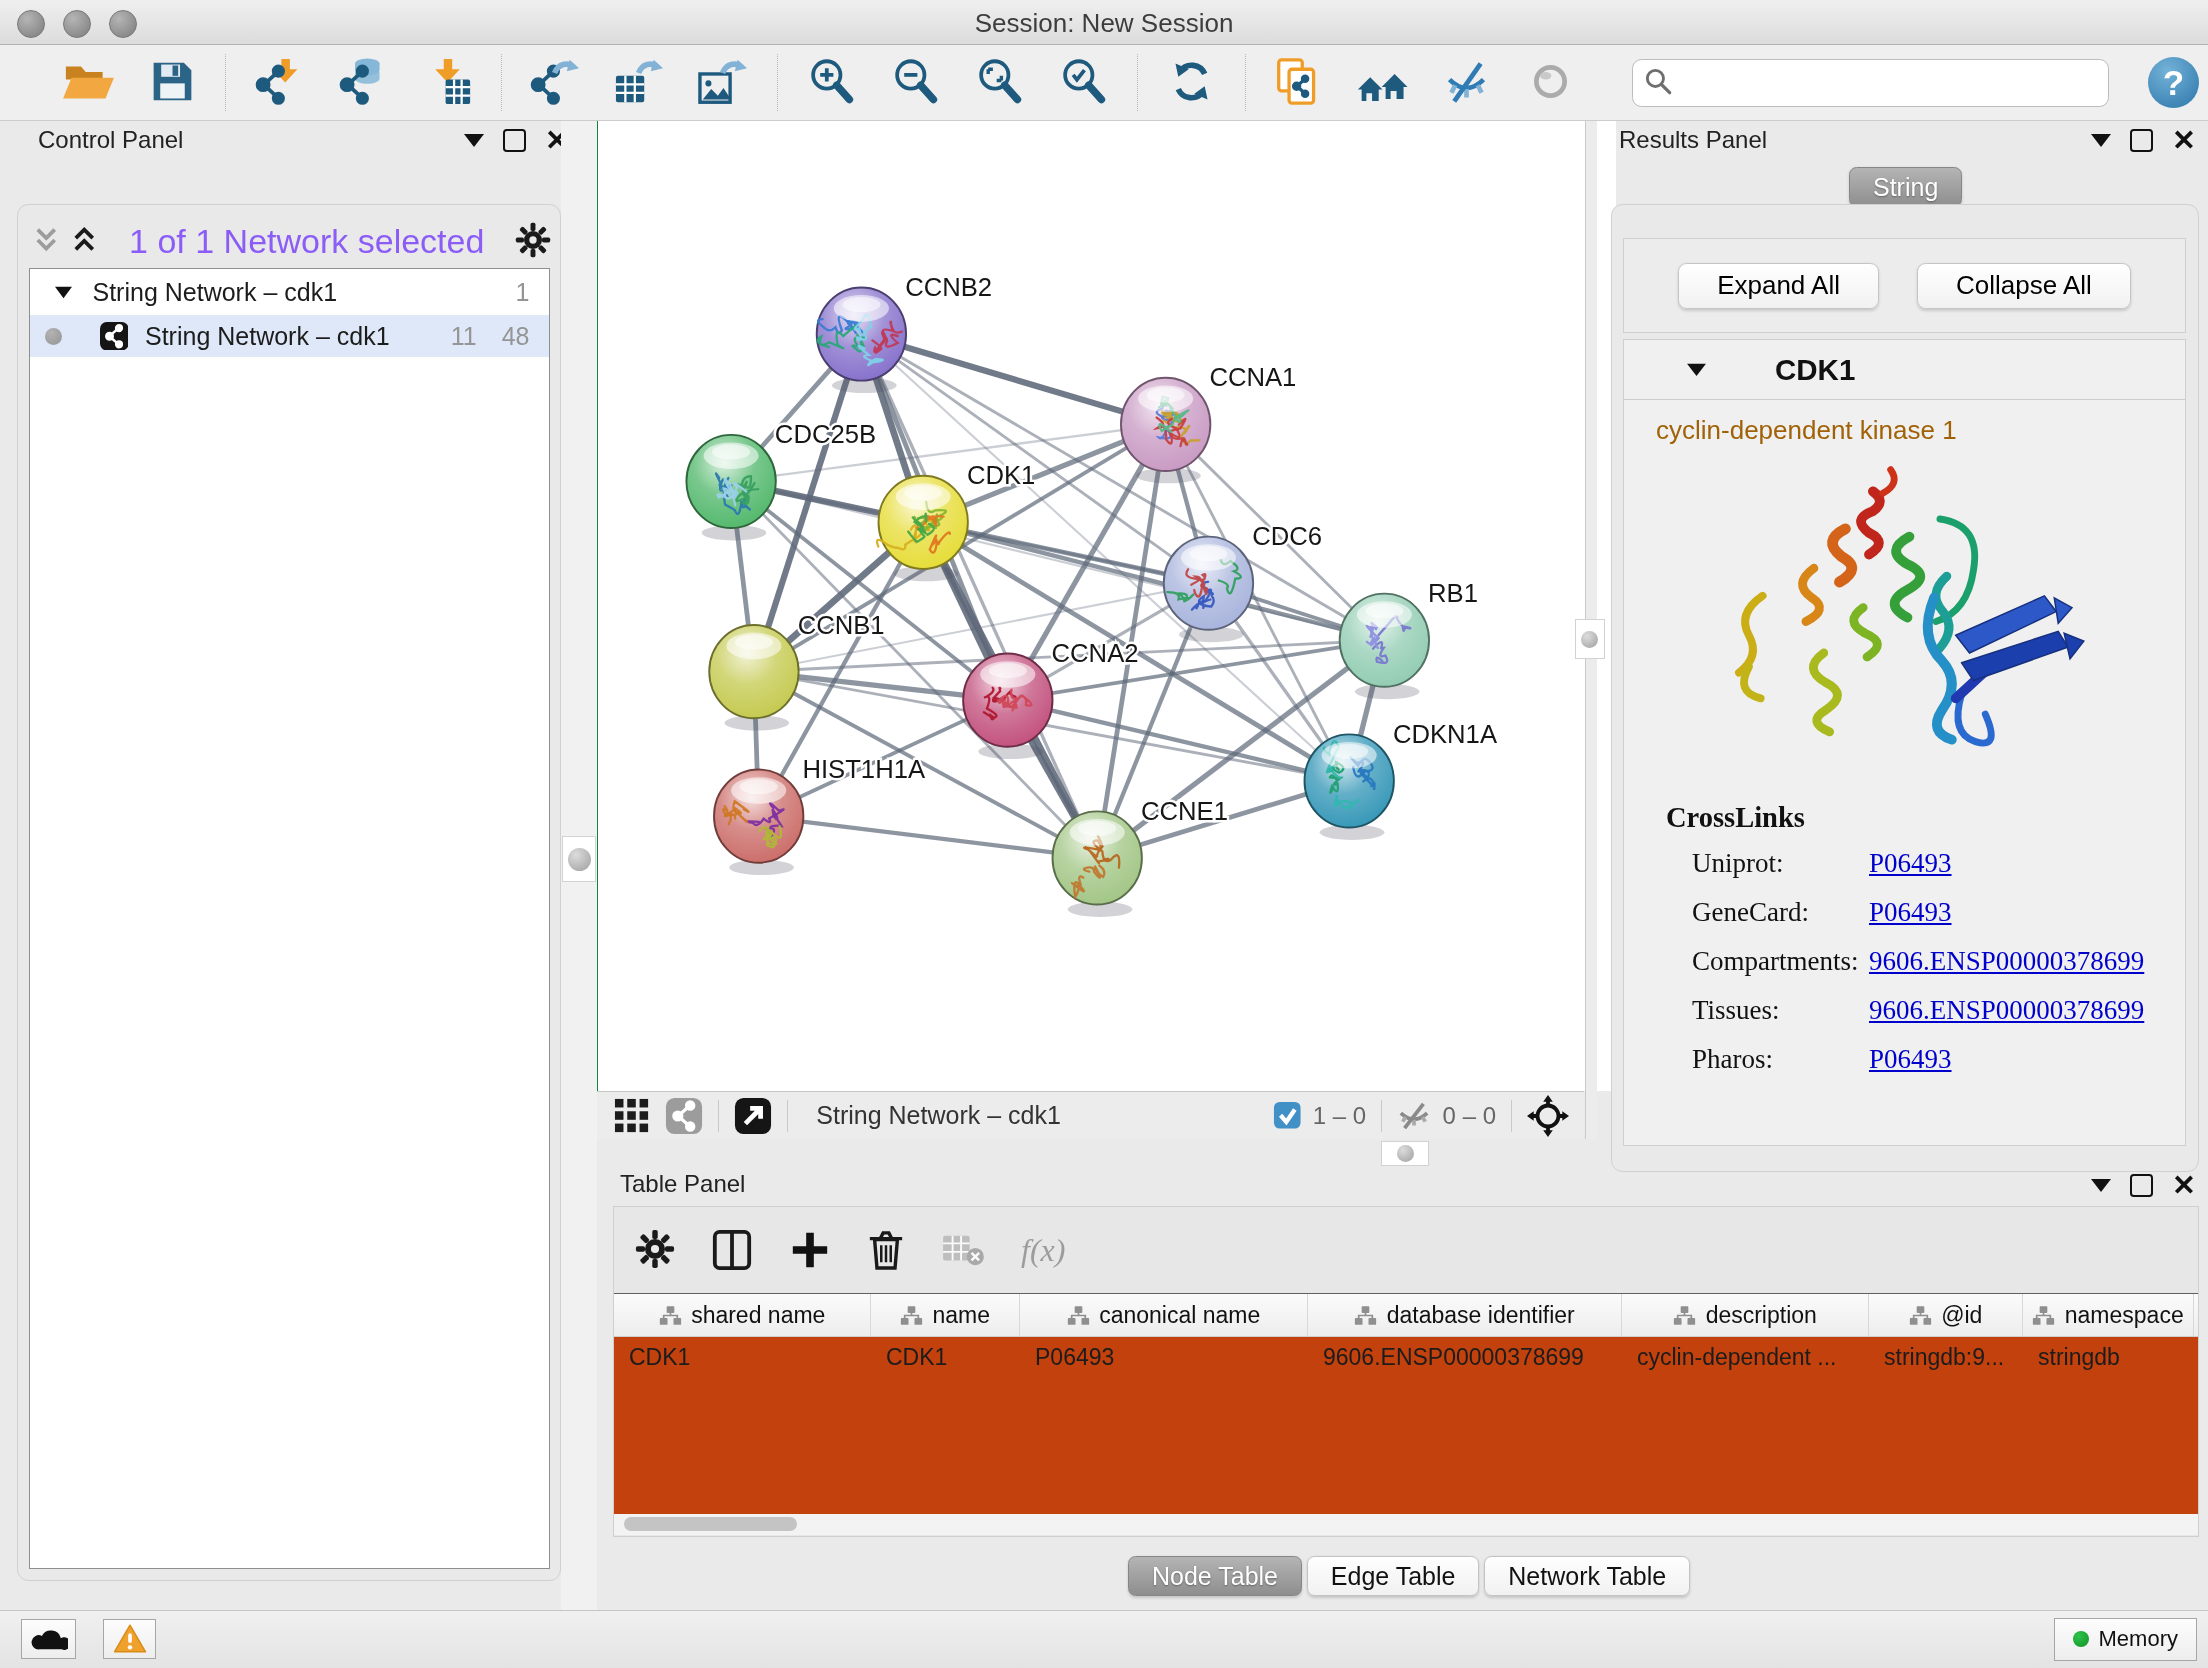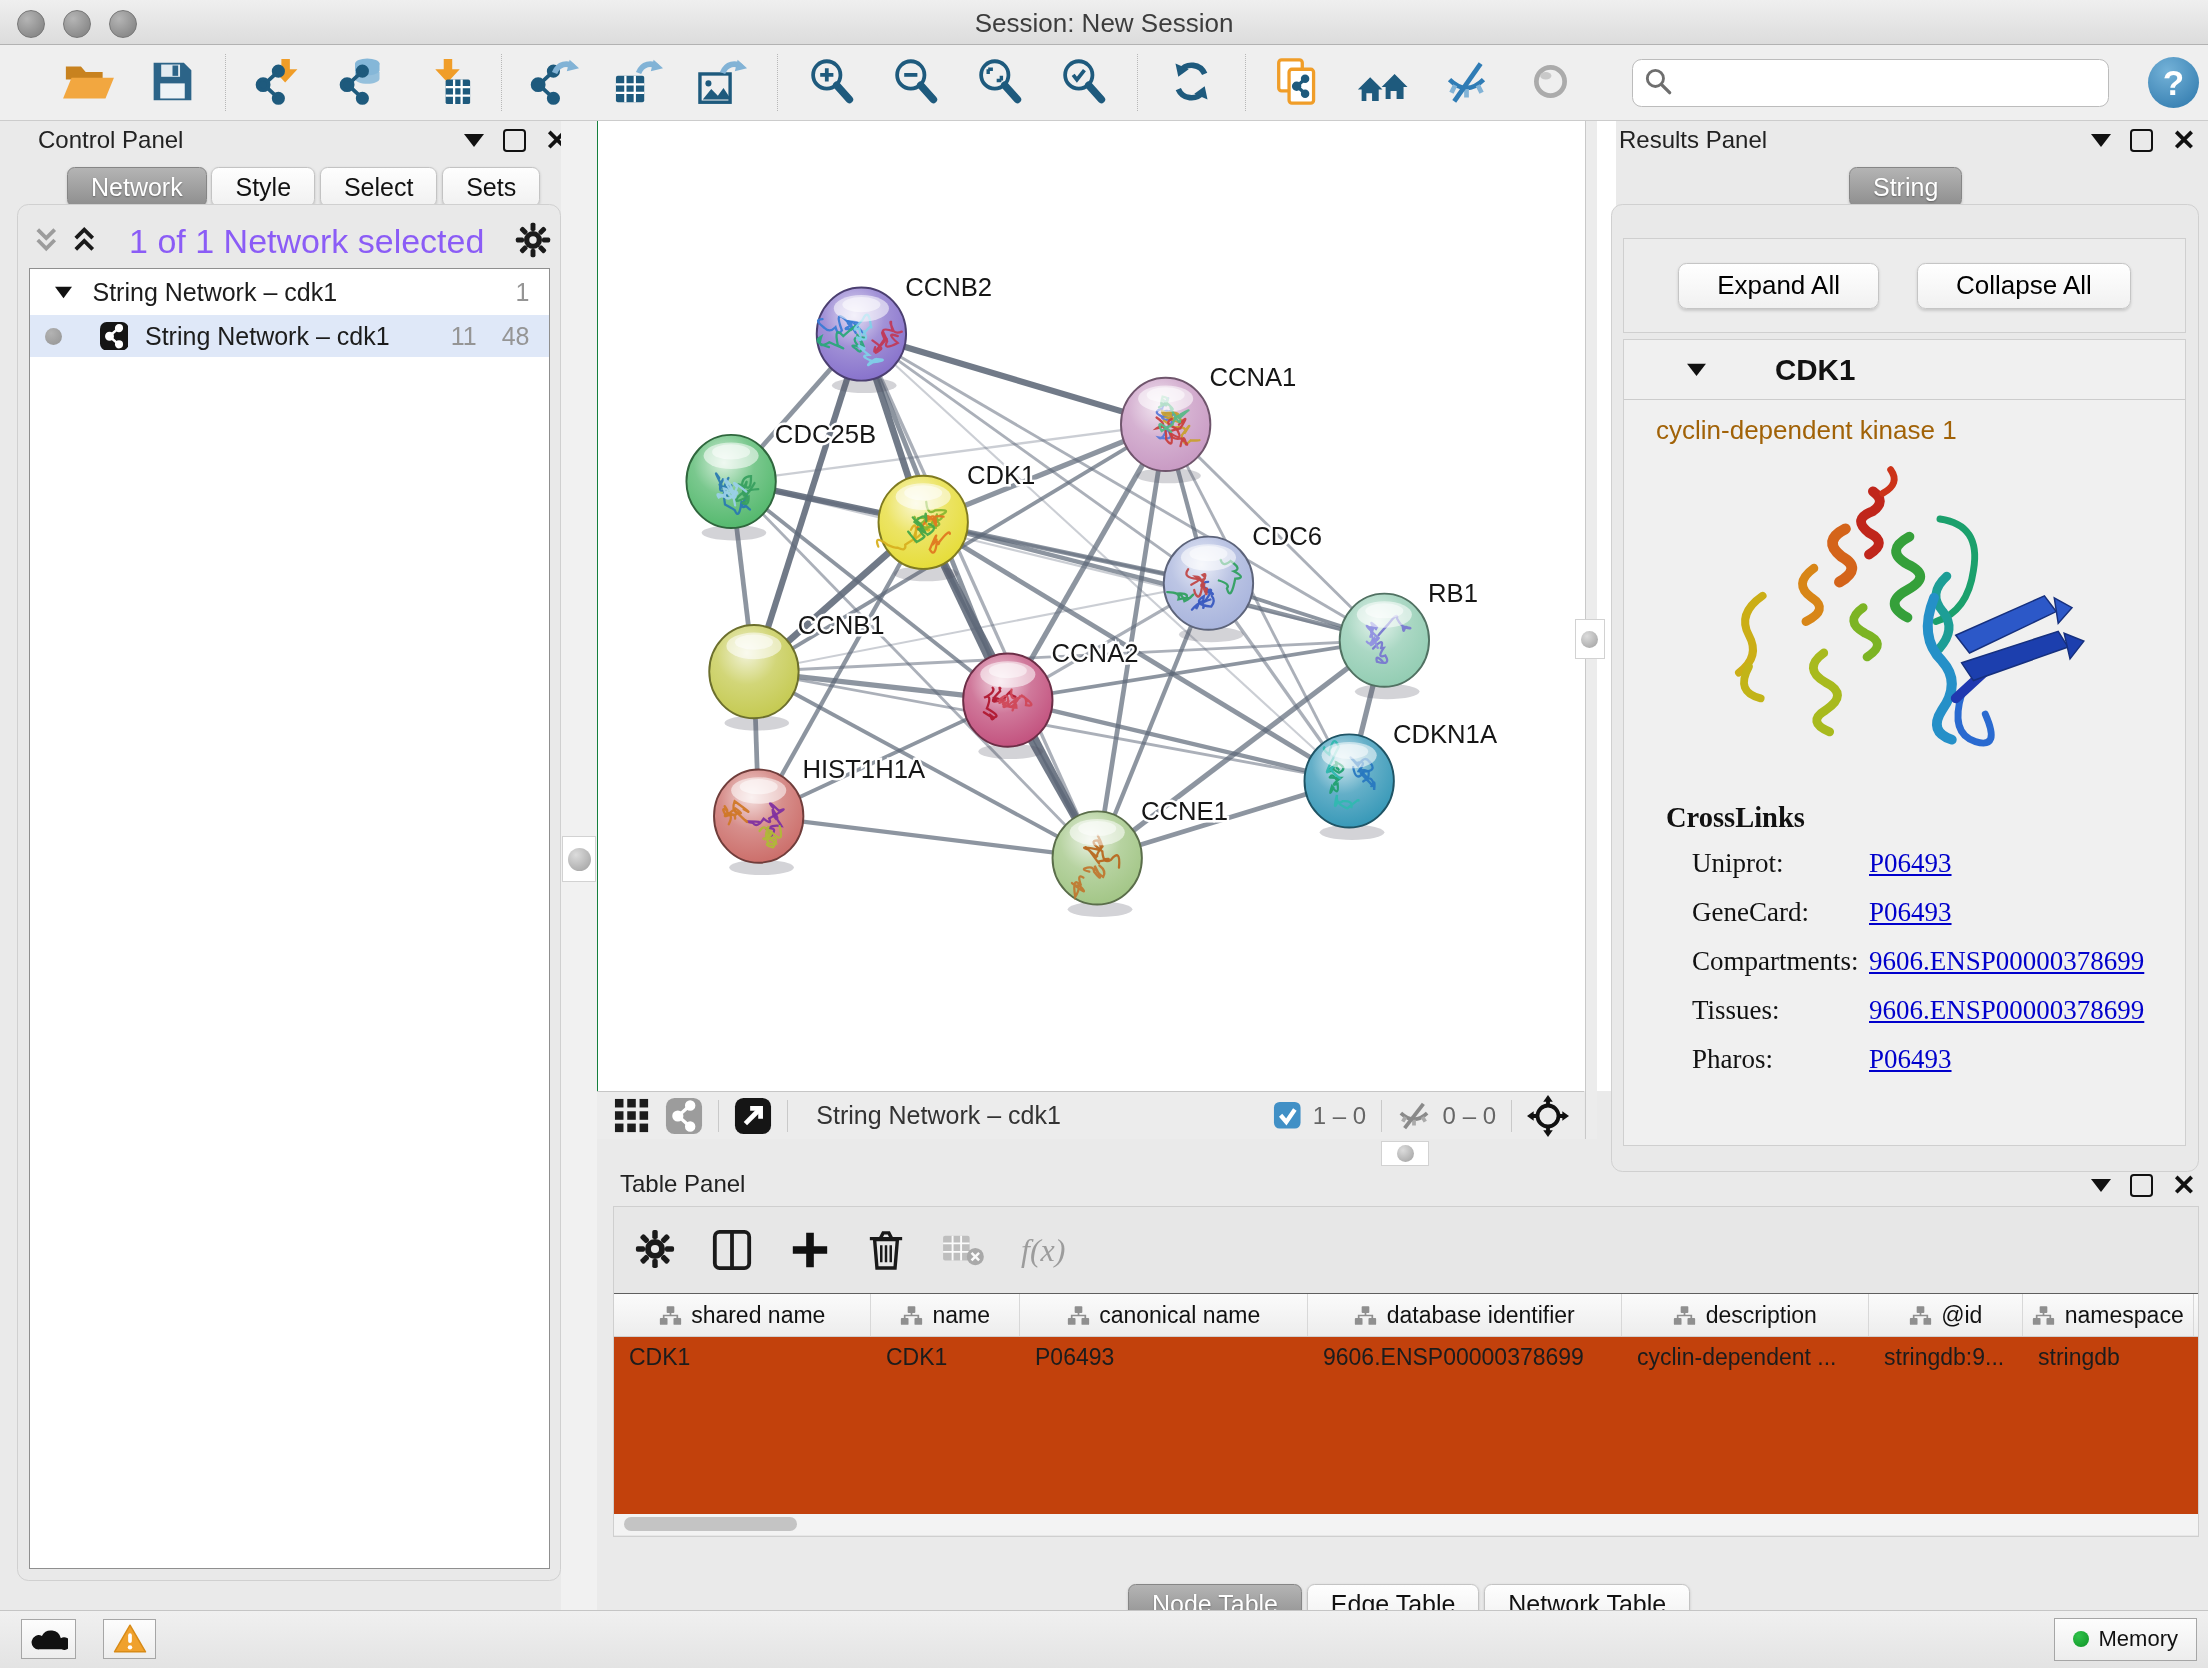--- a/index.html
+++ b/index.html
@@ -94,21 +94,21 @@
   .tp-tools{height:86px;display:flex;align-items:center;padding-left:21px;gap:36px;}
   .fx{font-family:"Liberation Serif",serif;font-style:italic;font-size:32px;color:#9c9c9c;}
   .tp-table{position:relative;background:#c2410c;border-top:1.9px solid #5f5f5f;height:241px;overflow:hidden;}
   .thead{display:flex;height:42px;background:linear-gradient(#fbfbfb,#ededed);border-bottom:1px solid #cfcfcf;}
   .th{display:flex;align-items:center;justify-content:center;gap:9.5px;font-size:23px;color:#111;
       border-right:1px solid #d8d8d8;box-sizing:border-box;overflow:hidden;white-space:nowrap;flex:none;}
   .trowdata{display:flex;height:40px;align-items:center;}
   .td{font-size:23px;padding-left:15px;box-sizing:border-box;overflow:hidden;white-space:nowrap;flex:none;}
   .tscroll{position:absolute;left:0;bottom:0;width:100%;height:21px;background:#f3f3f3;}
   .tthumb{position:absolute;left:9.5px;top:2.9px;width:173px;height:14.3px;border-radius:7.6px;background:#c4c4c4;}
-  .tp-tabs{left:1128px;top:1556px;margin-top:28px;}
+  .tp-tabs{left:1128px;top:1556px;}
 
   
   .statusbar{left:0;top:1610px;width:2208px;height:58px;background:linear-gradient(#f0f0f0,#e3e3e3);
              border-top:1px solid #c5c5c5;}
   .sb-btn{background:linear-gradient(#fdfdfd,#ededed);border:1.9px solid #a6a6a6;display:flex;
           align-items:center;justify-content:center;box-sizing:border-box;}
   .mem{display:flex;align-items:center;gap:9.5px;font-size:22px;color:#111;}
   .mem i{width:16px;height:16px;border-radius:50%;background:radial-gradient(circle at 35% 30%,#2fc24a,#0f9326);}
 </style>
 </head>
@@ -307,26 +307,20 @@
     <input placeholder="" style="">
   </div>
   <div class="abs help">?</div>
 
   <div class="abs panel-title cp-title">Control Panel</div>
   <div class="abs pctrl cp-ctrl">
     <span class="pc-tri"></span>
     <span class="pc-sq"></span>
     <span class="pc-x">✕</span>
   </div>
-  <div class="abs tabs cp-tabs" id="cp-tabs">
-      <div class="tab active">Network</div>
-      <div class="tab">Style</div>
-      <div class="tab">Select</div>
-      <div class="tab">Sets</div>
-    </div>
   <div class="abs card cp-card"></div>
   <div class="abs cp-toolrow">
     <span style="margin-right:9.5px">
       <svg width="28.5" height="32" viewBox="0 0 30 34">
           <g fill="none" stroke="#9c9c9c" stroke-width="4">
             <path d="M6 6l9 9 9-9"></path>
             <path d="M6 17l9 9 9-9"></path>
           </g>
         </svg>
     </span>

